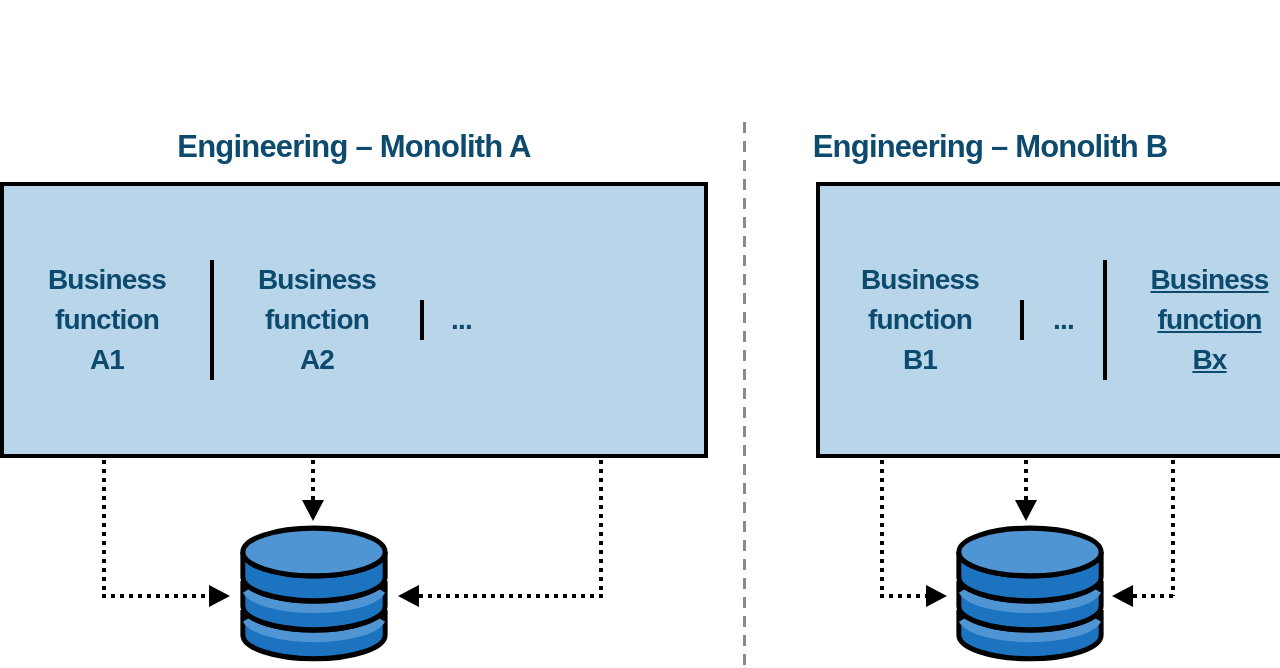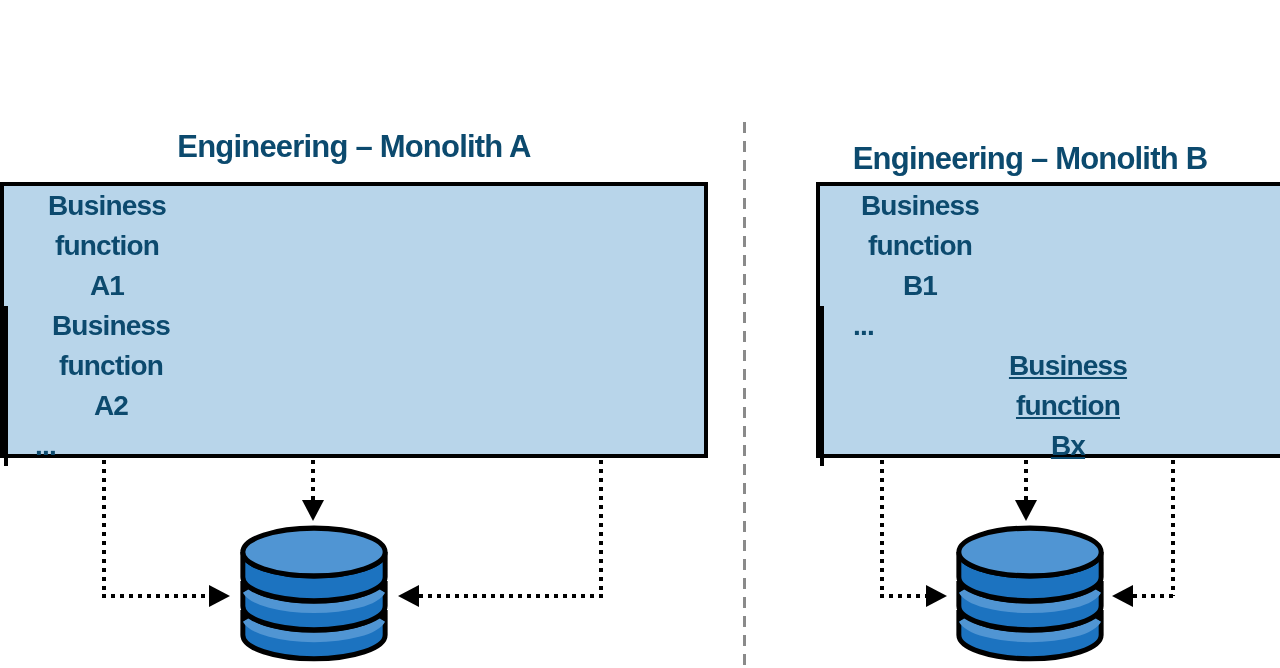--- a/index.html
+++ b/index.html
@@ -6,21 +6,21 @@
   #canvas{
     position:relative;width:1280px;height:668px;background:#ffffff;overflow:hidden;
     font-family:"Liberation Sans", sans-serif;color:#0c4a6e;
   }
   .panel-title{
     position:absolute;top:126px;height:42px;line-height:42px;
     text-align:center;font-size:31px;font-weight:700;letter-spacing:-0.8px;
   }
   .monolith-box{
     position:absolute;top:182px;height:276px;box-sizing:border-box;
-    border:4px solid #000;display:flex;flex-direction:column;
+    border:4px solid #000;display:flex;flex-direction:row;align-items:center;
   }
   .mono-cell{
     box-sizing:border-box;display:flex;align-items:center;justify-content:center;
     text-align:center;font-size:28px;font-weight:700;line-height:40px;letter-spacing:-0.8px;
   }
   .mono-cell + .mono-cell{border-left:4px solid #000;}
   .mono-cell .cell-text{max-width:132px;}
   .vdot{position:absolute;width:4px;background:repeating-linear-gradient(to bottom,#000 0 4px,transparent 4px 9px);}
   .hdot{position:absolute;height:4px;background:repeating-linear-gradient(to right,#000 0 4px,transparent 4px 9px);}
   .arrow-right{position:absolute;width:0;height:0;border-top:11px solid transparent;border-bottom:11px solid transparent;border-left:21px solid #000;}
@@ -68,21 +68,21 @@
     <path class="coin" d="M13,83 A72,23 0 0 0 157,83 L157,107 A72,23 0 0 1 13,107 Z" fill="#1c73c0"></path>
     <path class="band" d="M17,92 A69,21 0 0 0 153,92" stroke="#5095d3"></path>
     <path class="coin" d="M13,55 A72,23 0 0 0 157,55 L157,79 A72,23 0 0 1 13,79 Z" fill="#1c73c0"></path>
     <path class="band" d="M17,64 A69,21 0 0 0 153,64" stroke="#5095d3"></path>
     <path class="coin" d="M13,27 L13,51 A72,23 0 0 0 157,51 L157,27 A72,23 0 0 1 13,27 Z" fill="#1c73c0"></path>
     <ellipse class="coin" cx="85" cy="27" rx="72" ry="23" fill="#5095d3"></ellipse>
   </svg>
 
   <div class="team-divider"></div>
 
-  <div class="panel-title" style="left:780px;width:500px;margin-top:12px;">Engineering – Monolith B</div>
+  <div class="panel-title" style="left:740px;width:500px;">Engineering – Monolith B</div>
 
   <div class="monolith-box" style="left: 816px; width: 500px; background: rgb(184, 213, 234);">
     <div class="mono-cell" style="width:200px;">
       <span class="cell-text">Business function B1</span>
     </div>
     <div class="mono-cell" style="width:83px;">
       <span class="cell-text">...</span>
     </div>
     <div class="mono-cell" style="flex:1;text-decoration:underline;">
       <span class="cell-text">Business function Bx</span>

